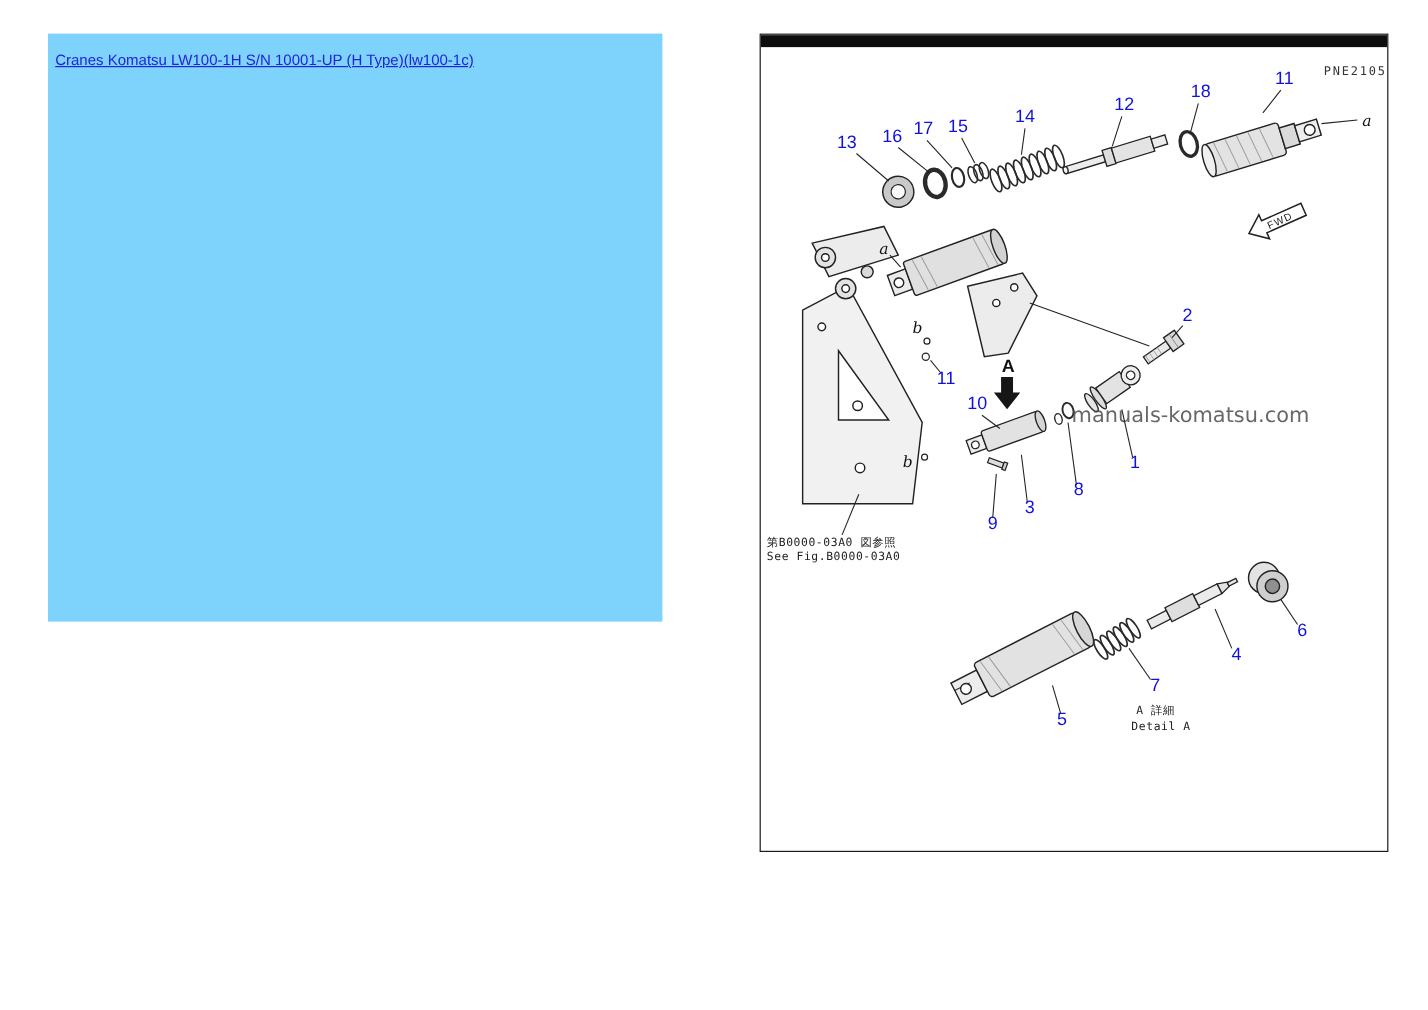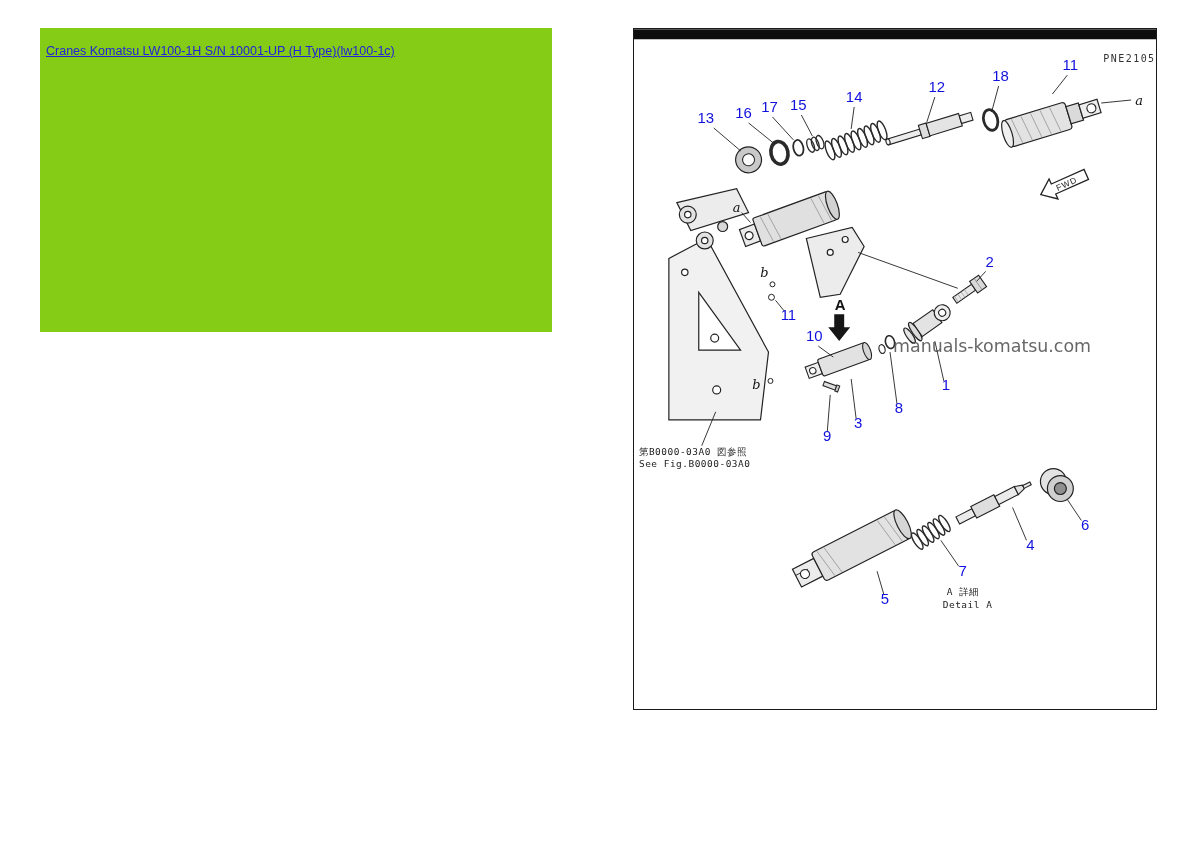--- a/index.html
+++ b/index.html
@@ -1,21 +1,21 @@
 <!DOCTYPE html>
 <html><head>
 <meta charset="utf-8">
 <style>
   * { margin:0; padding:0; box-sizing:border-box; }
   html,body { width:1190px; height:842px; }
   body { background:#ffffff; font-family:"Liberation Sans",sans-serif; position:relative; overflow:hidden; }
 
   .left-panel {
-    position:absolute; left:40px; top:28px; width:512px; height:304px;
-    background:#84cc16; padding:13px 6px;
+    position:absolute; left:40px; top:28px; width:512px; height:490px;
+    background:#7dd3fc; padding:13px 6px;
   }
   .title-link {
     font-family:"Liberation Sans",sans-serif;
     font-size:12.5px; color:#2323d8; text-decoration:underline; cursor:pointer;
   }
 
   .diagram-frame {
     position:absolute; left:633px; top:28px; width:524px; height:682px;
     border:1px solid #1a1a1a; background:#fff;
   }

